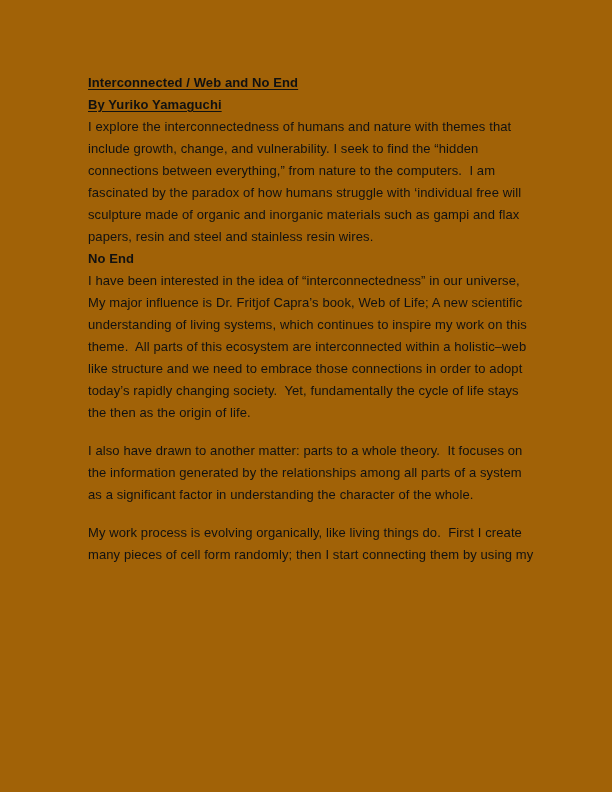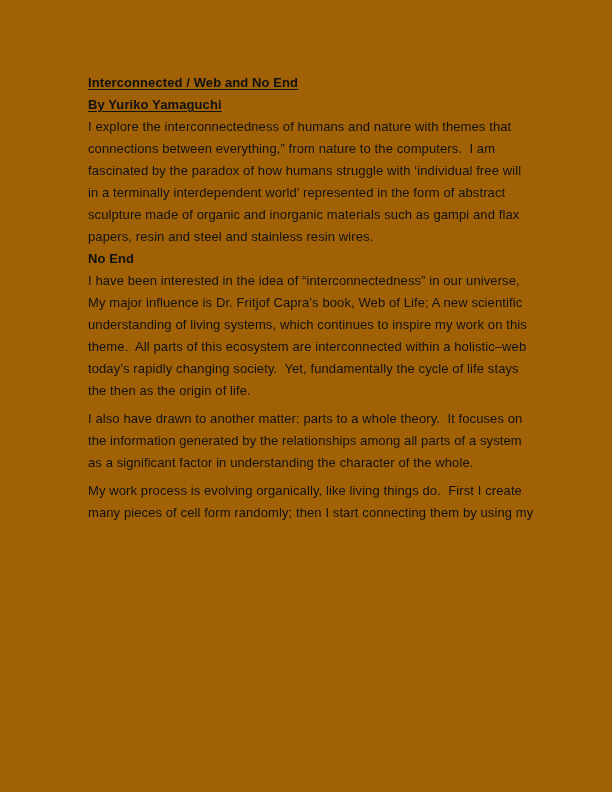--- a/index.html
+++ b/index.html
@@ -28,55 +28,56 @@
   }
   .doc-title, .doc-byline {
     font-weight: bold;
     text-decoration: underline;
     text-underline-offset: 2px;
     white-space: pre;
   }
   .block {
   }
   #sections > .block:nth-child(n+5) {
-    margin-top: 6px;
+    margin-top: 16px;
   }
   .heading {
     font-weight: bold;
     text-underline-offset: 2px;
     white-space: pre;
   }
   .line {
     white-space: pre;
   }
 </style>
 </head>
 <body>
 
 <div class="page">
   <div class="content">
     <div class="doc-title">Interconnected / Web and No End</div>
     <div class="doc-byline">By Yuriko Yamaguchi</div>
     <div id="sections">
         <div class="block paragraph">
           <div class="line">I explore the interconnectedness of humans and nature with themes that</div>
+          <div class="line">include growth, change, and vulnerability. I seek to find the “hidden</div>
           <div class="line">connections between everything,” from nature to the computers.  I am</div>
           <div class="line">fascinated by the paradox of how humans struggle with ‘individual free will</div>
-          <div class="line">in a terminally interdependent world’ represented in the form of abstract</div>
           <div class="line">sculpture made of organic and inorganic materials such as gampi and flax</div>
           <div class="line">papers, resin and steel and stainless resin wires.</div>
         </div>
         <div class="block heading">No End</div>
         <div class="block paragraph">
           <div class="line">I have been interested in the idea of “interconnectedness” in our universe,</div>
         </div>
         <div class="block paragraph">
           <div class="line">My major influence is Dr. Fritjof Capra’s book, Web of Life; A new scientific</div>
           <div class="line">understanding of living systems, which continues to inspire my work on this</div>
           <div class="line">theme.  All parts of this ecosystem are interconnected within a holistic–web</div>
+          <div class="line">like structure and we need to embrace those connections in order to adopt</div>
           <div class="line">today’s rapidly changing society.  Yet, fundamentally the cycle of life stays</div>
           <div class="line">the then as the origin of life.</div>
         </div>
         <div class="block paragraph">
           <div class="line">I also have drawn to another matter: parts to a whole theory.  It focuses on</div>
           <div class="line">the information generated by the relationships among all parts of a system</div>
           <div class="line">as a significant factor in understanding the character of the whole.</div>
         </div>
         <div class="block paragraph">
           <div class="line">My work process is evolving organically, like living things do.  First I create</div>

